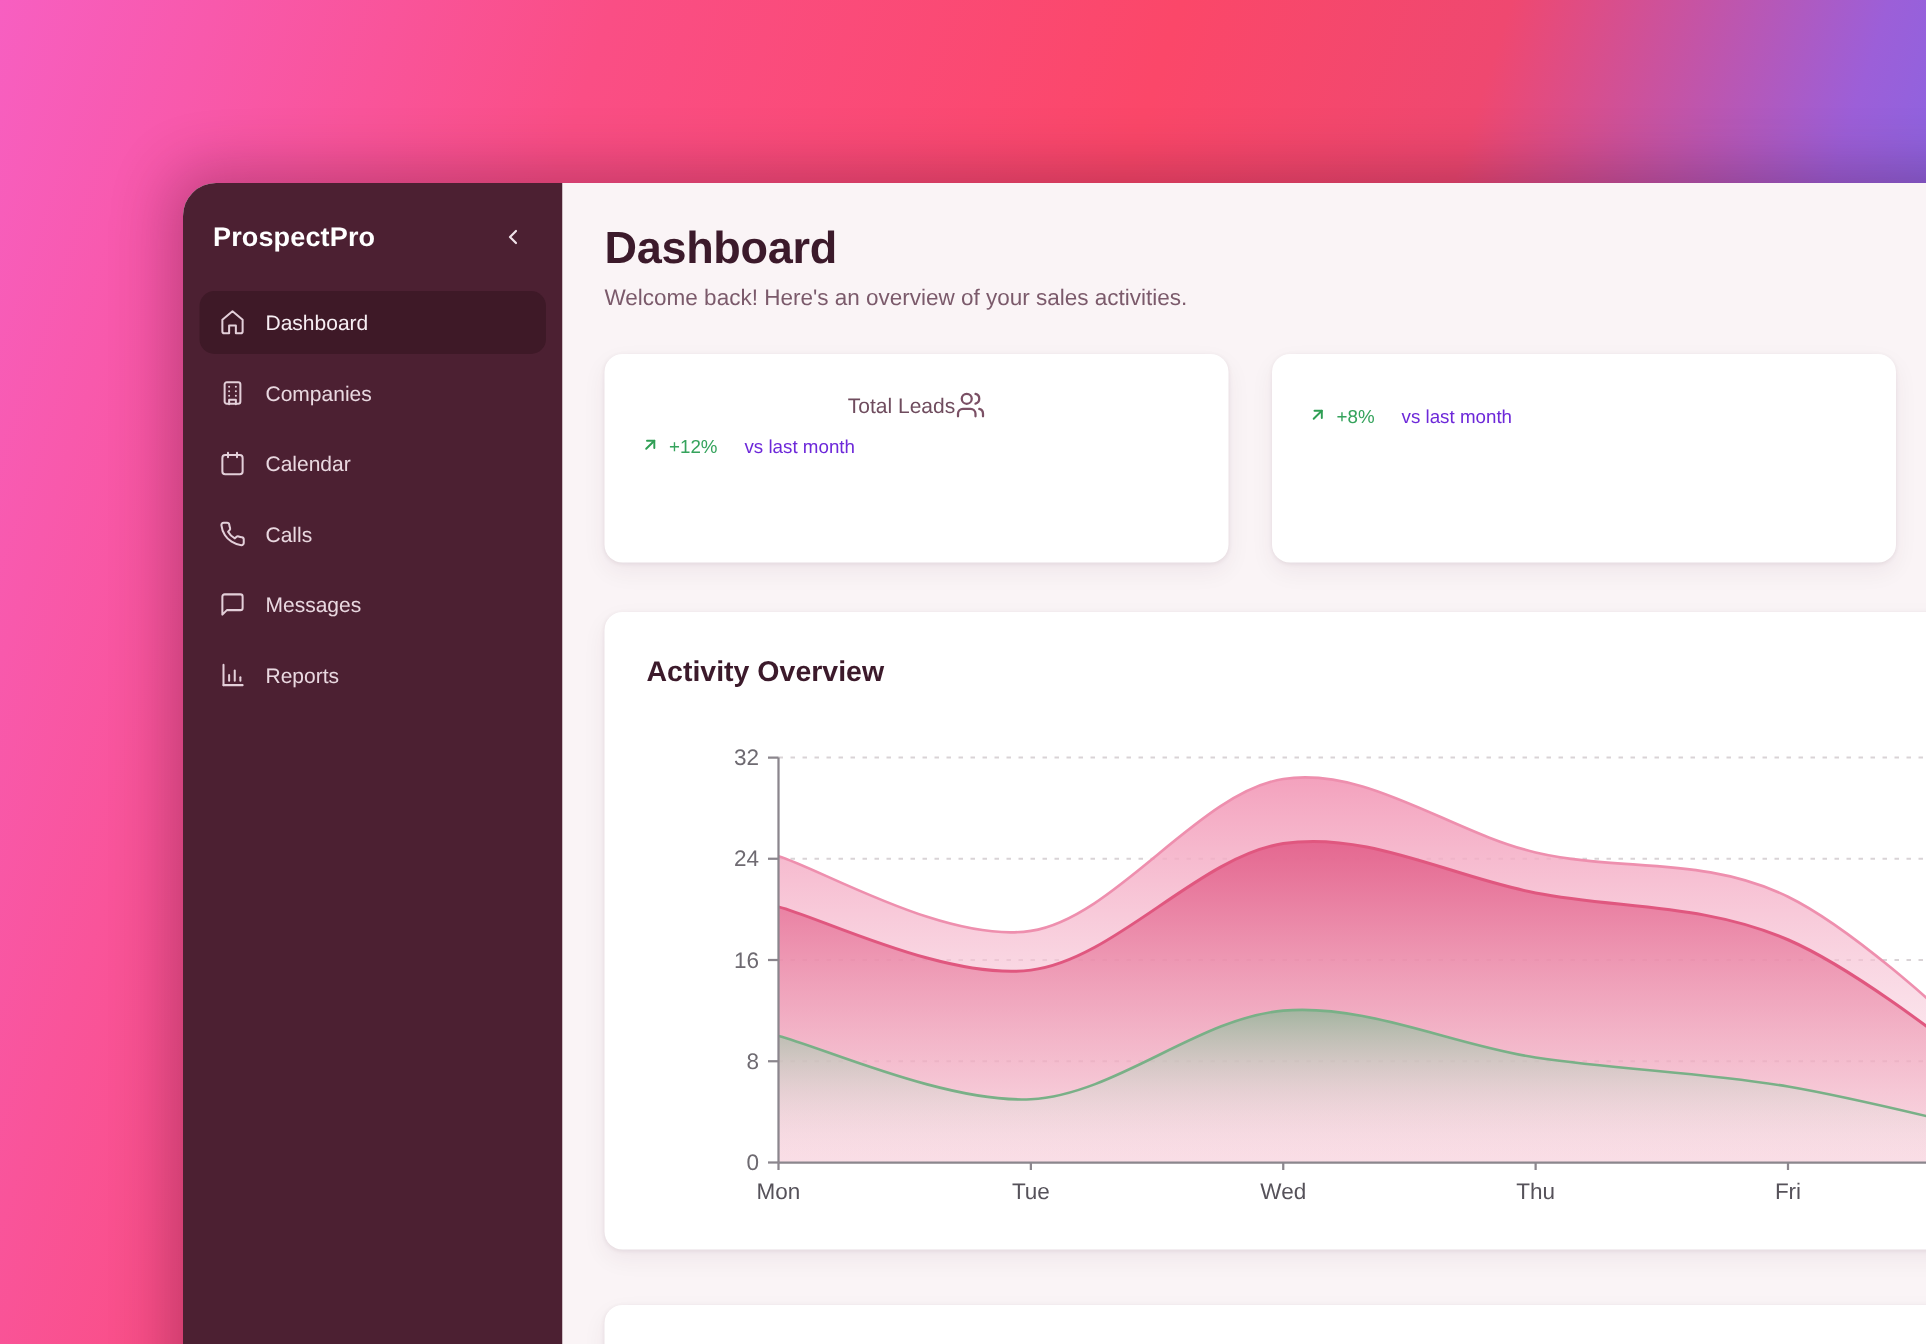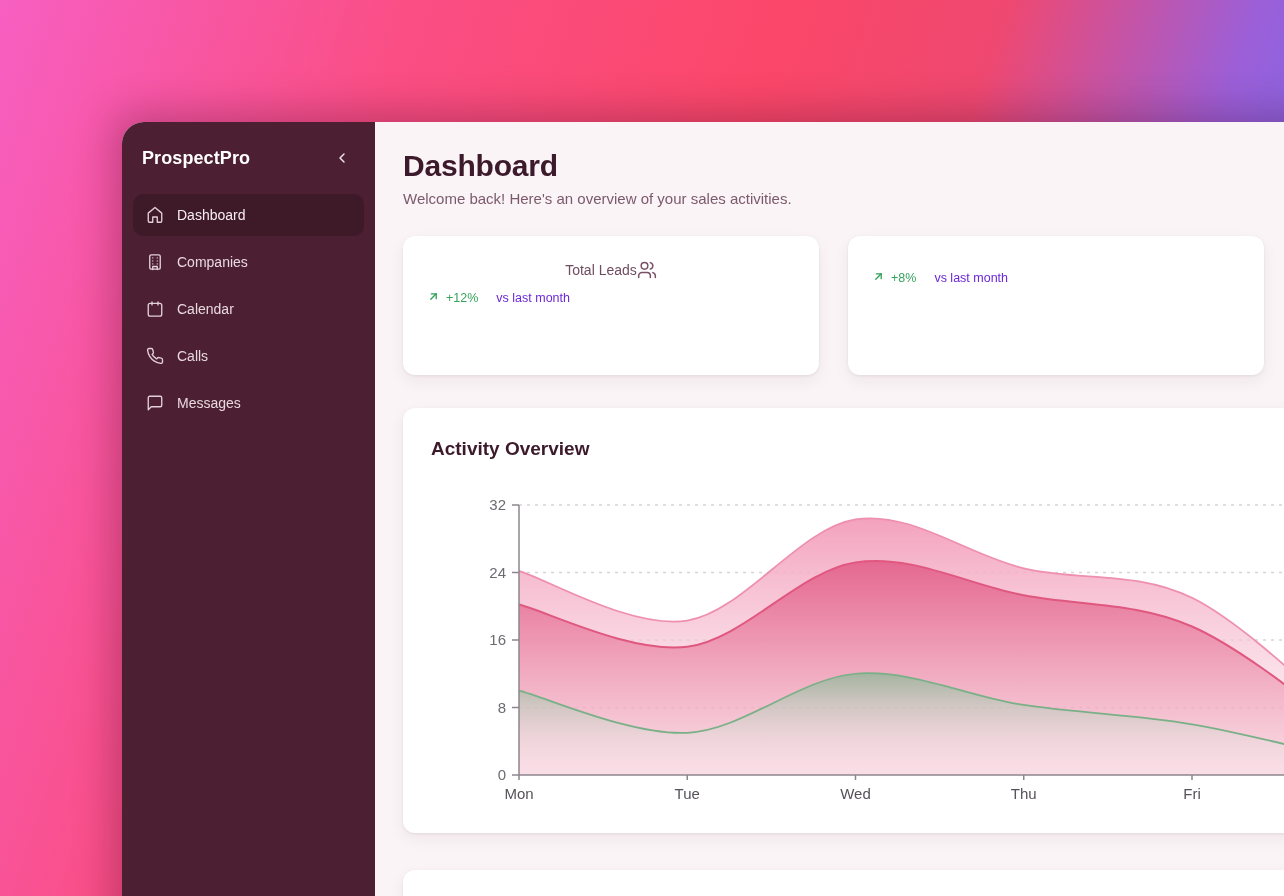--- a/index.html
+++ b/index.html
@@ -110,20 +110,32 @@
         </span>
         <span>Calls</span>
       </div>
       <div class="nav-item">
         <span class="ni-icon">
           <svg class="icon" width="18" height="18" viewBox="0 0 24 24" fill="none" stroke="currentColor" stroke-width="1.8" stroke-linecap="round" stroke-linejoin="round">
               <path d="M21 15a2 2 0 0 1-2 2H7l-4 4V5a2 2 0 0 1 2-2h14a2 2 0 0 1 2 2z"></path>
             </svg>
         </span>
         <span>Messages</span>
+      </div>
+      <div class="nav-item">
+        <span class="ni-icon">
+          <svg class="icon" width="18" height="18" viewBox="0 0 24 24" fill="none" stroke="currentColor" stroke-width="1.8" stroke-linecap="round" stroke-linejoin="round">
+              <path d="M4 3v18"></path>
+              <path d="M4 21h17"></path>
+              <path d="M9 17v-5"></path>
+              <path d="M14 17v-9"></path>
+              <path d="M19 17v-3"></path>
+            </svg>
+        </span>
+        <span>Reports</span>
       </div>
     </nav>
   </aside>
 
   <main class="main">
     <h1 class="page-title">Dashboard</h1>
     <p class="page-sub">Welcome back! Here's an overview of your sales activities.</p>
 
     <div class="stats-grid">
       <div class="stat-card">

